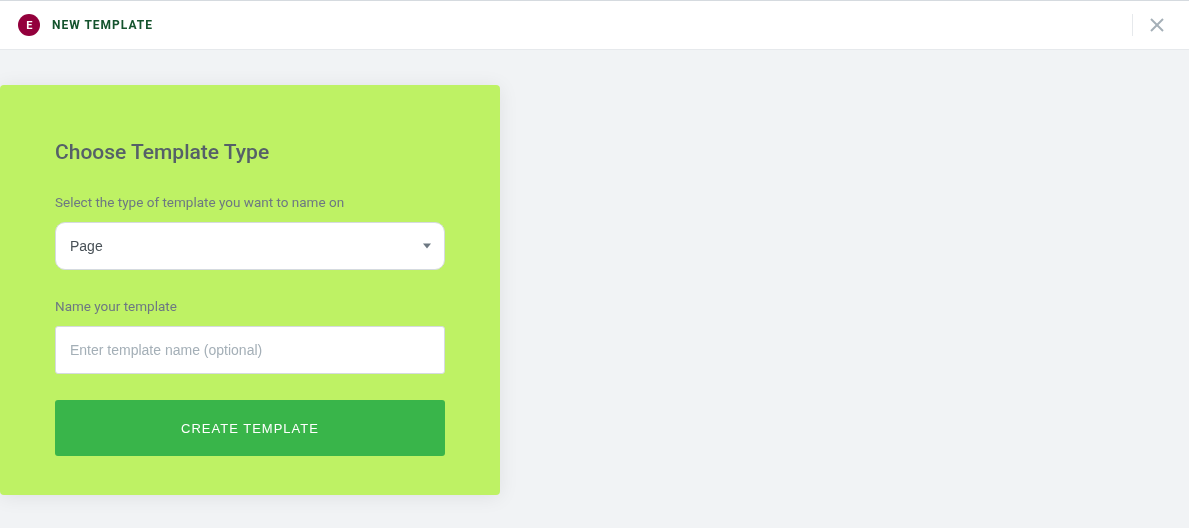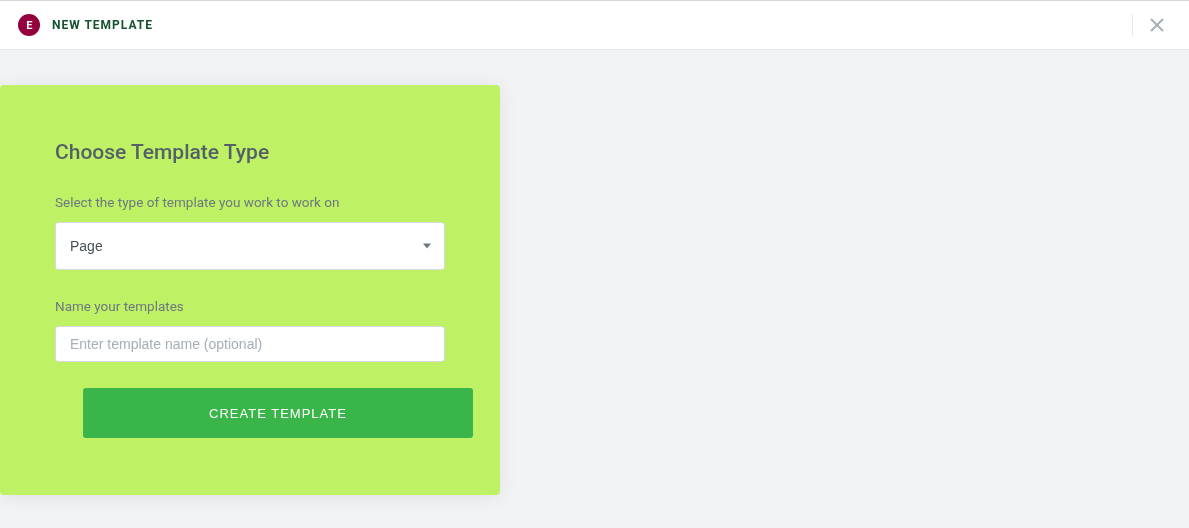--- a/index.html
+++ b/index.html
@@ -129,21 +129,21 @@
       display: block;
     }
     .select-wrap {
       position: relative;
       margin-bottom: 28px;
     }
     .select-field {
       width: 100%;
       height: 48px;
       border: 1px solid #d5dadf;
-      border-radius: 3px;
+      border-radius: 10px;
       background: #fff;
       padding: 0 14px;
       font-size: 14px;
       color: #495157;
       appearance: none;
       -webkit-appearance: none;
       cursor: pointer;
       outline: none;
     }
     .select-caret {
@@ -153,46 +153,45 @@
       transform: translateY(-50%);
       width: 0;
       height: 0;
       border-left: 4px solid transparent;
       border-right: 4px solid transparent;
       border-top: 5px solid #6d7882;
       pointer-events: none;
     }
     .text-input {
       width: 100%;
-      height: 36px;
+      height: 48px;
       border: 1px solid #d5dadf;
       border-radius: 3px;
       background: #fff;
       padding: 0 14px;
       font-size: 14px;
       color: #495157;
       outline: none;
       margin-bottom: 26px;
     }
     .text-input::placeholder {
       color: #a4afb7;
     }
     .submit-btn {
       width: 100%;
-      height: 50px;
+      height: 56px;
       background: #39b54a;
       border: none;
       border-radius: 3px;
       color: #fff;
       font-size: 13px;
       font-weight: 500;
       letter-spacing: 1px;
       cursor: pointer;
       text-transform: uppercase;
-      margin-left: 28px;
     }
   </style>
 </head>
 <body>
 
 <div class="topbar">
   <div class="topbar-left">
     <div class="logo-circle">E</div>
     <div class="topbar-title">NEW TEMPLATE</div>
   </div>
@@ -205,26 +204,26 @@
       </svg>
     </button>
   </div>
 </div>
 
 <div class="content">
 
   <div class="right-col">
     <div class="form-title">Choose Template Type</div>
 
-    <label class="field-label">Select the type of template you work to work on</label>
+    <label class="field-label">Select the type of template you want to name on</label>
     <div class="select-wrap">
       <select class="select-field">
         <option>Page</option>
       </select>
       <div class="select-caret"></div>
     </div>
 
-    <label class="field-label">Name your templates</label>
+    <label class="field-label">Name your template</label>
     <input type="text" class="text-input" placeholder="Enter template name (optional)" style="">
 
     <button class="submit-btn">CREATE TEMPLATE</button>
   </div>
 </div>
 
 </body></html>

